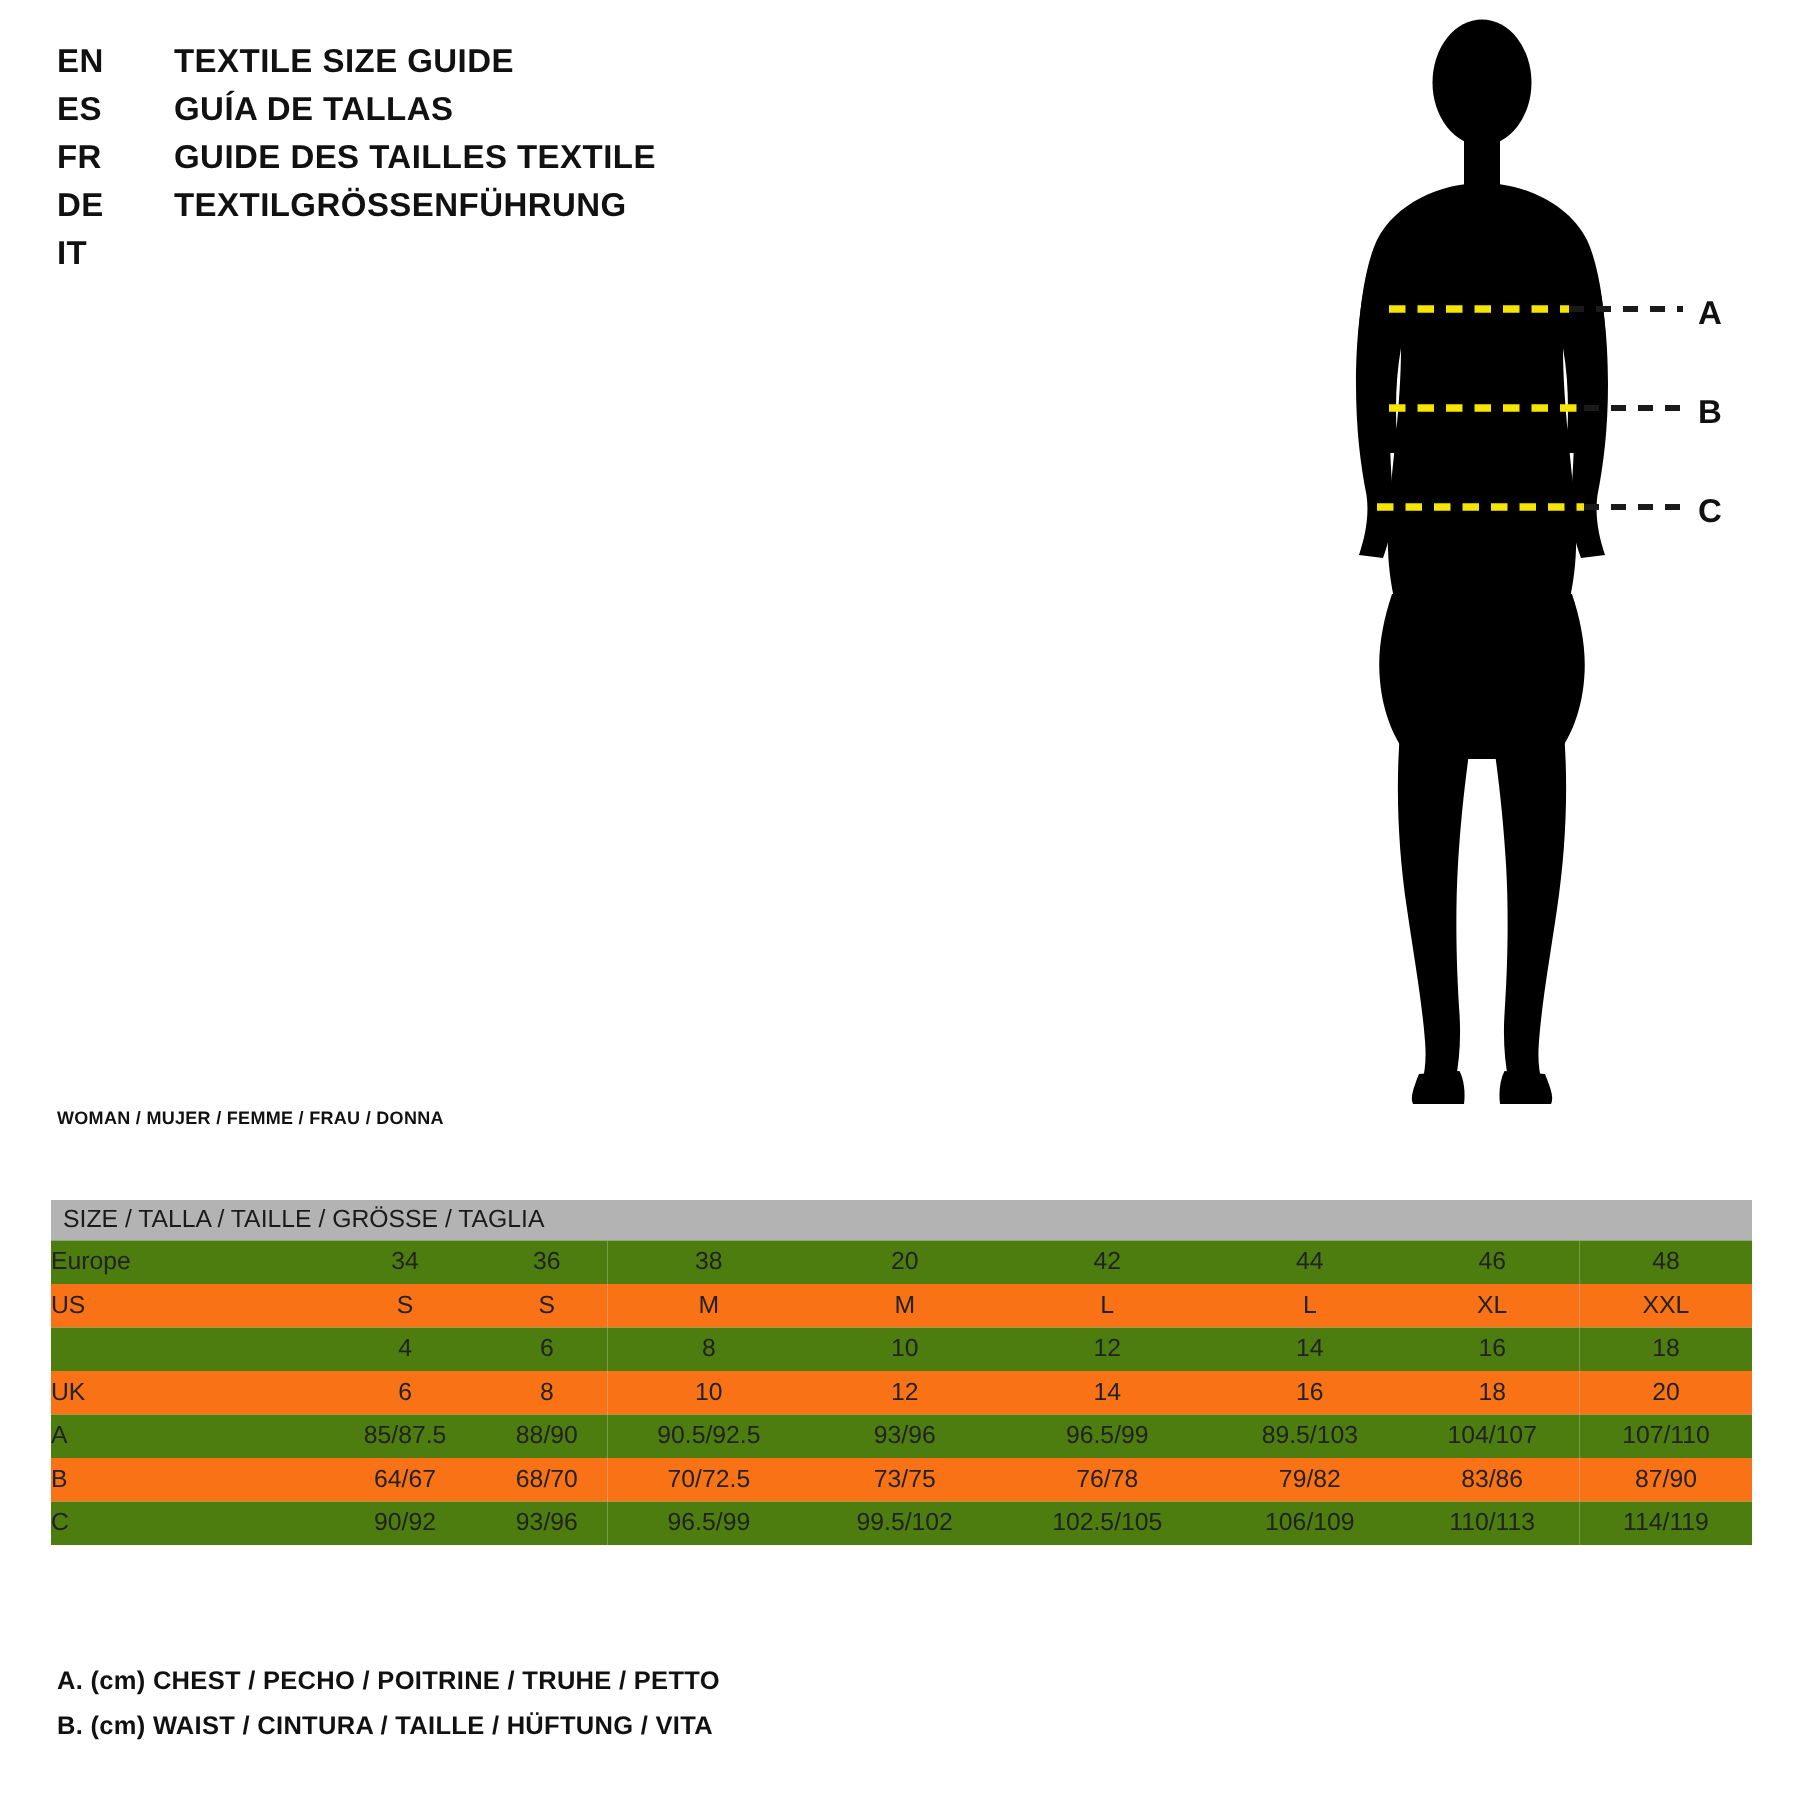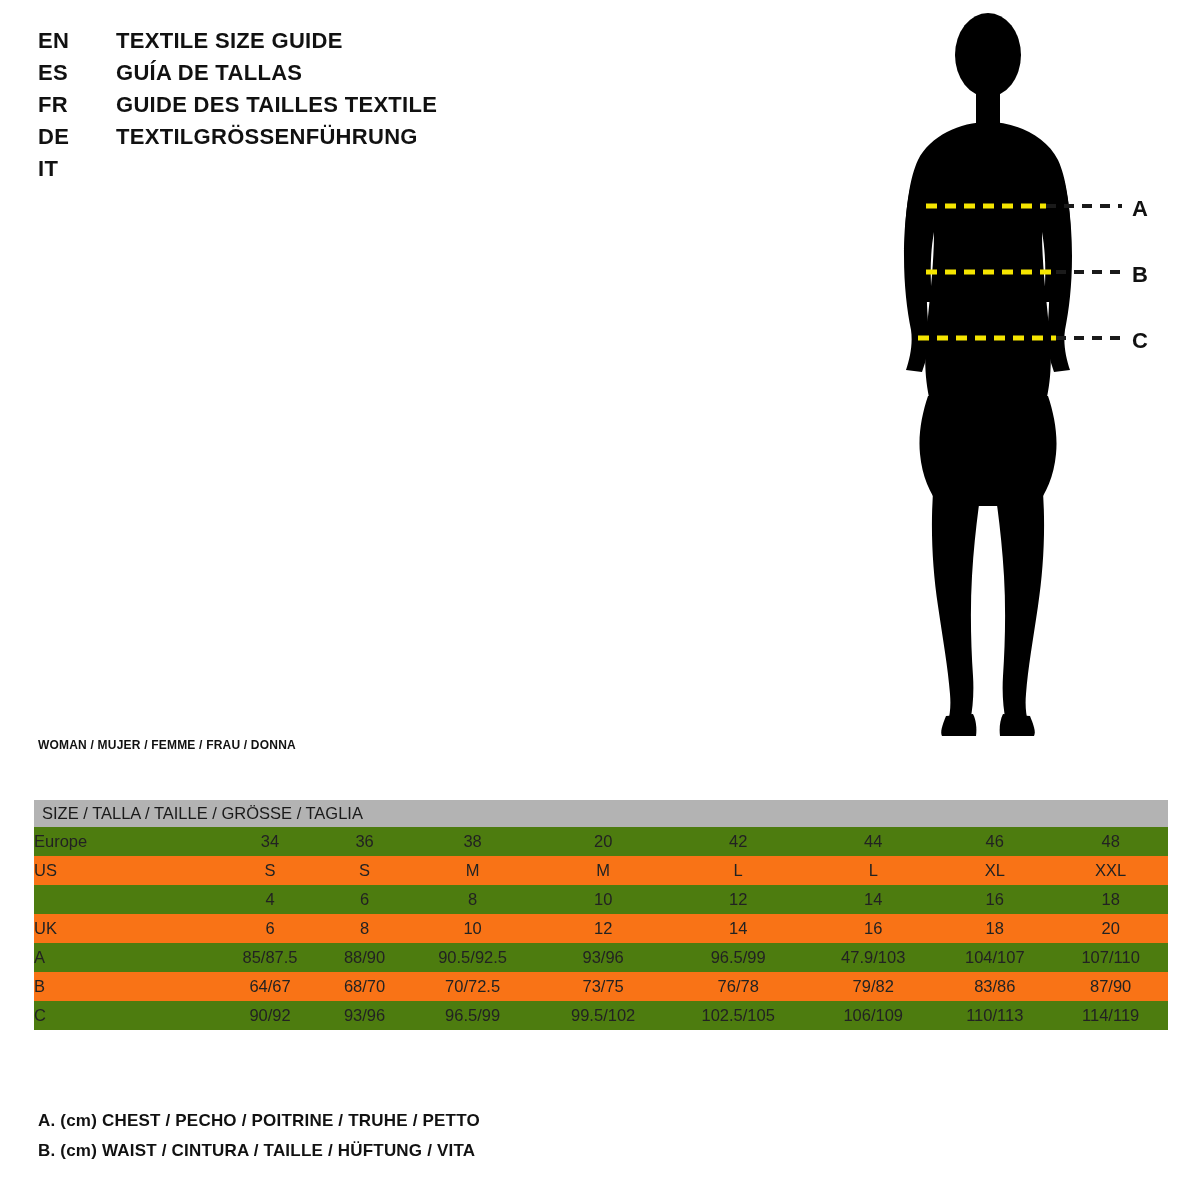--- a/index.html
+++ b/index.html
@@ -281,21 +281,21 @@
       <td class="val">20</td>
     </tr>
 
     <tr class="band-light">
       <td class="row-label">A</td>
       <td class="val">85/87.5</td>
       <td class="val">88/90</td>
       <td class="val">90.5/92.5</td>
       <td class="val">93/96</td>
       <td class="val">96.5/99</td>
-      <td class="val">47.9/103</td>
+      <td class="val">89.5/103</td>
       <td class="val">104/107</td>
       <td class="val">107/110</td>
     </tr>
 
     <tr class="band-dark">
       <td class="row-label">B</td>
       <td class="val">64/67</td>
       <td class="val">68/70</td>
       <td class="val">70/72.5</td>
       <td class="val">73/75</td>

